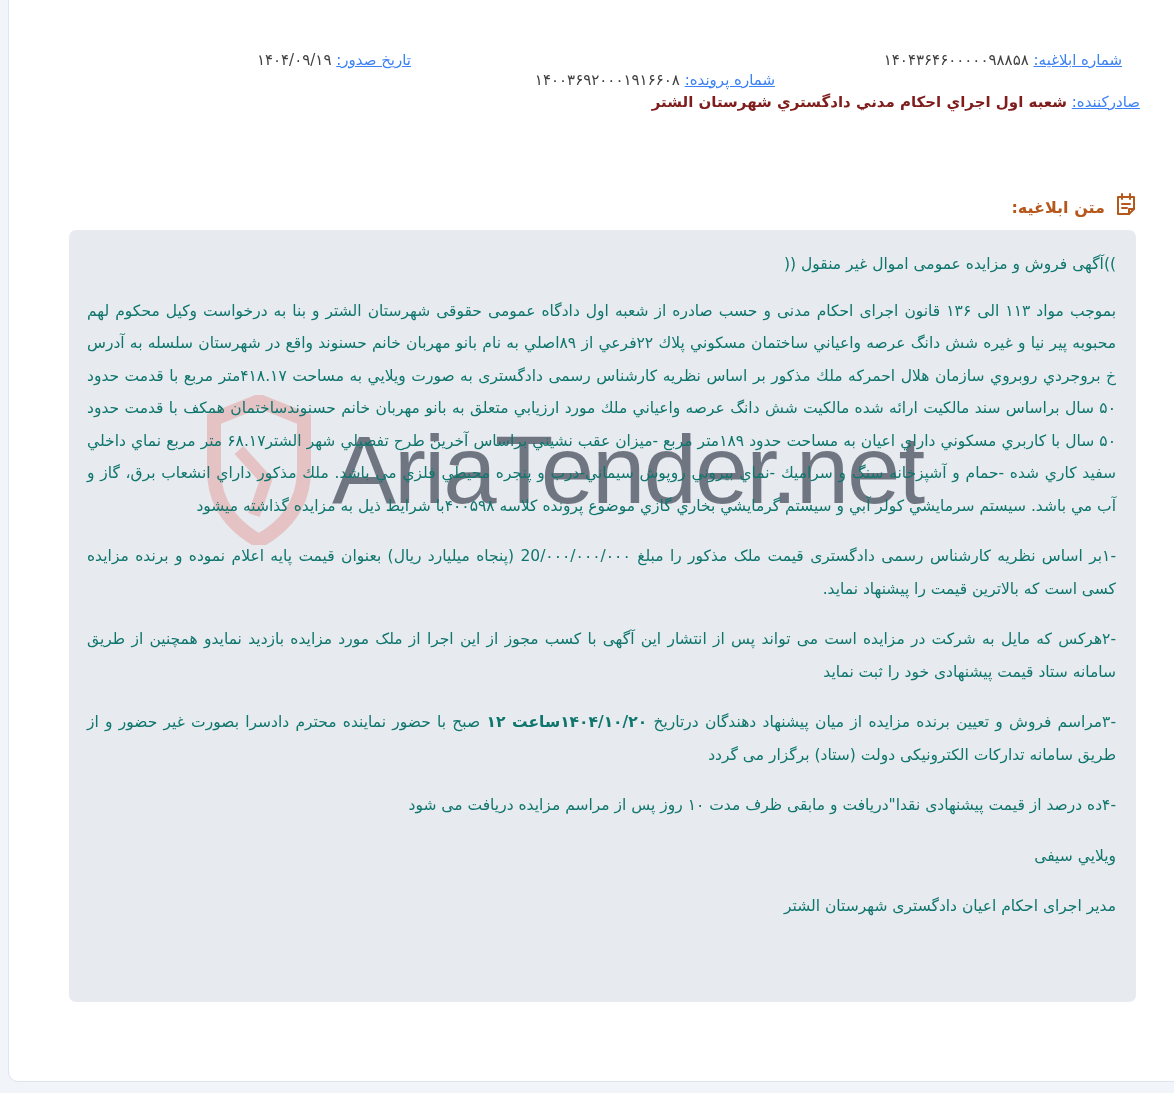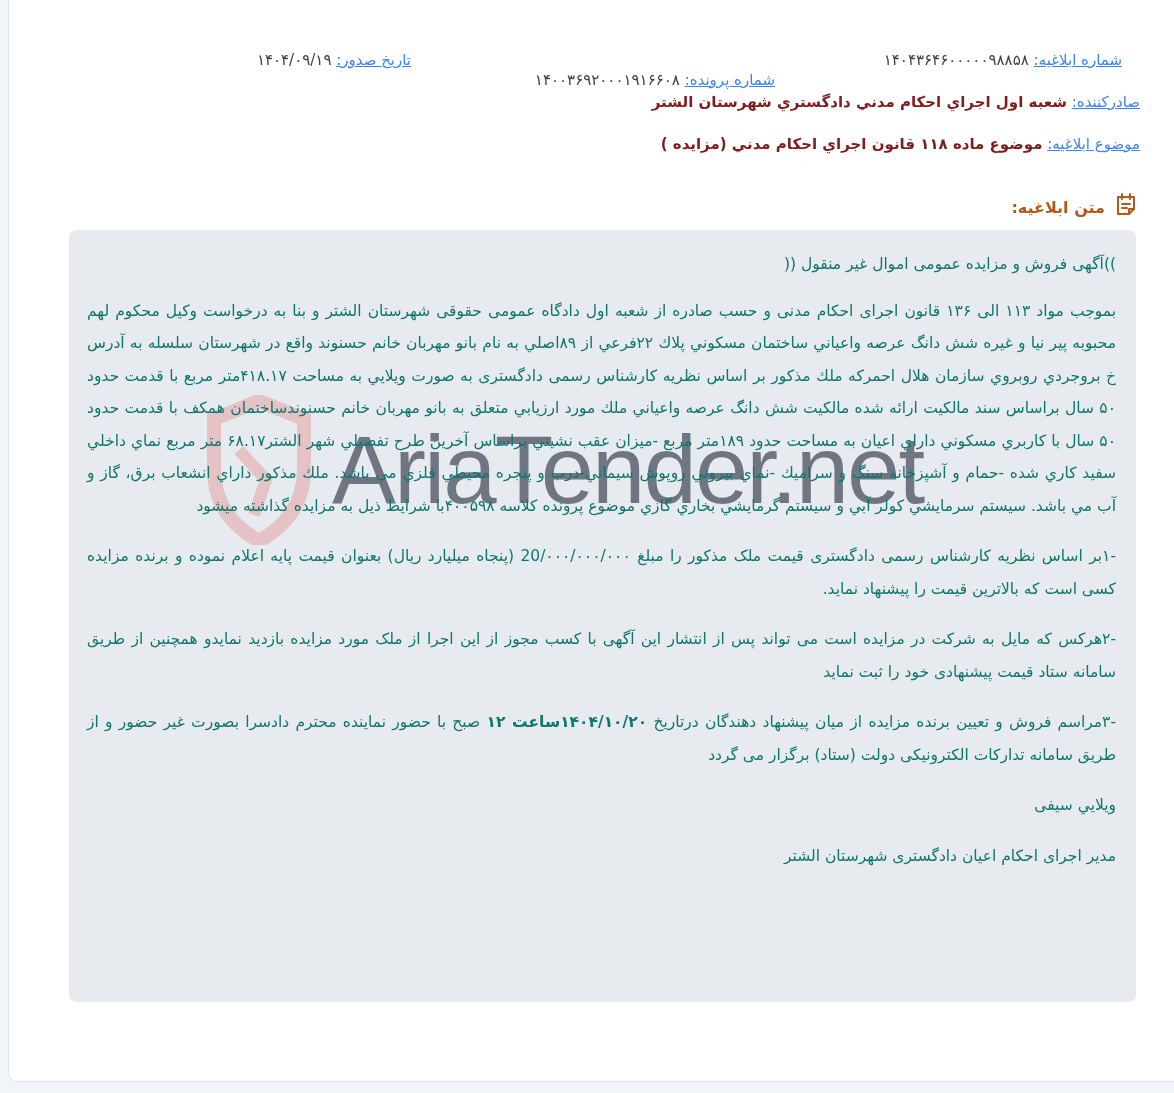--- a/index.html
+++ b/index.html
@@ -96,24 +96,20 @@
   <div class="meta-row" style="right:776px; top:60px;">
     <span class="meta-label">تاریخ صدور:</span>
     <span class="meta-value">۱۴۰۴/۰۹/۱۹</span>
   </div>
 
   <div class="meta-row" style="right:47px; top:102px;">
     <span class="meta-label">صادرکننده:</span>
     <span class="meta-value strong">شعبه اول اجراي احكام مدني دادگستري شهرستان الشتر</span>
   </div>
 
-  <div class="meta-row" style="right:47px; top:144px;">
-    <span class="meta-label">موضوع ابلاغیه:</span>
-    <span class="meta-value strong">موضوع ماده ۱۱۸ قانون اجراي احكام مدني (مزايده )</span>
-  </div>
 
   <div class="section-title">
     <span>
       <svg viewBox="0 0 26 26" fill="none" stroke="#b6581b" stroke-width="2" stroke-linecap="round" stroke-linejoin="round">
         <path d="M5 5h16v12l-5 5H5z"></path>
         <path d="M16 22v-5h5"></path>
         <path d="M9 2v5M17 2v5"></path>
         <path d="M9 12h8M9 16h5"></path>
       </svg>
     </span>
@@ -127,16 +123,17 @@
         <path d="M35 55 L62 85 L50 120" fill="none" stroke="#e4a3a3" stroke-width="12"></path>
       </svg>
       <span class="wm-text">AriaTender.net</span>
     </div>
 
     <p class="heading">))آگهی فروش و مزایده عمومی اموال غیر منقول ((</p>
     <p>بموجب مواد ۱۱۳ الی ۱۳۶ قانون اجرای احکام مدنی و حسب  صادره از شعبه اول دادگاه عمومی حقوقی شهرستان الشتر و بنا به درخواست وکیل  محکوم لهم محبوبه پیر نیا و غیره شش دانگ عرصه واعياني ساختمان مسكوني پلاك ۲۲فرعي از ۸۹اصلي به نام بانو مهربان خانم حسنوند واقع در شهرستان سلسله به آدرس خ بروجردي روبروي سازمان هلال احمركه ملك مذكور بر اساس نظریه کارشناس  رسمی دادگستری  به صورت ويلايي به مساحت ۴۱۸.۱۷متر مربع با قدمت حدود ۵۰ سال براساس سند مالكيت ارائه شده مالكيت شش دانگ عرصه واعياني ملك مورد ارزيابي متعلق به بانو مهربان خانم حسنوندساختمان همكف با قدمت حدود ۵۰ سال با كاربري مسكوني داراي اعيان به مساحت حدود ۱۸۹متر مربع -ميزان عقب نشيني براساس آخرين طرح تفصيلي شهر الشتر۶۸.۱۷ متر مربع نماي داخلي سفيد كاري شده -حمام و آشپزخانه سنگ و سراميك -نماي بيروني روپوش سيماني-درب و پنجره محيطي فلزي مي باشد. ملك مذكور داراي انشعاب برق، گاز و آب مي باشد. سيستم سرمايشي كولر آبي و سيستم گرمايشي بخاري گازي موضوع پرونده كلاسه ۴۰۰۵۹۸با شرایط ذیل به مزایده گذاشته میشود</p>
     <p>-۱بر اساس نظریه کارشناس  رسمی دادگستری  قیمت ملک مذکور را مبلغ 20/۰۰۰/۰۰۰/۰۰۰ (پنجاه میلیارد ریال)  بعنوان قیمت پایه اعلام نموده و برنده مزایده کسی است که بالاترین قیمت را پیشنهاد نماید.</p>
     <p>-۲هرکس که مایل به شرکت در مزایده است می تواند پس از انتشار این آگهی با کسب مجوز از این اجرا از ملک مورد مزایده بازدید نمایدو همچنین از طریق سامانه ستاد قیمت پیشنهادی خود را ثبت نماید</p>
     <p><span>-۳مراسم فروش و تعیین برنده مزایده از میان پیشنهاد دهندگان درتاریخ  </span><span class="bold">۱۴۰۴/۱۰/۲۰ساعت ۱۲</span><span> صبح با حضور نماینده محترم دادسرا بصورت غیر حضور و از طریق سامانه تدارکات الکترونیکی دولت (ستاد) برگزار می گردد</span></p>
+    <p>-۴ده درصد از قیمت پیشنهادی نقدا"دریافت و مابقی ظرف مدت ۱۰ روز پس از مراسم مزایده دریافت می شود</p>
     <p>ويلايي سیفی</p>
     <p>مدیر اجرای احکام اعيان دادگستری شهرستان الشتر</p>
   </div>
 </div>
 
 </body></html>

